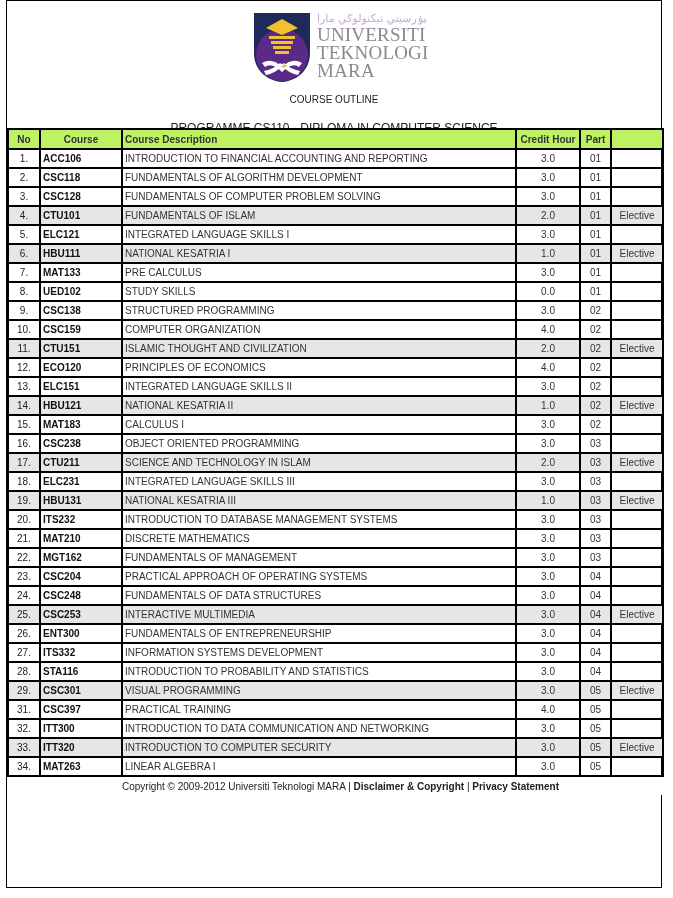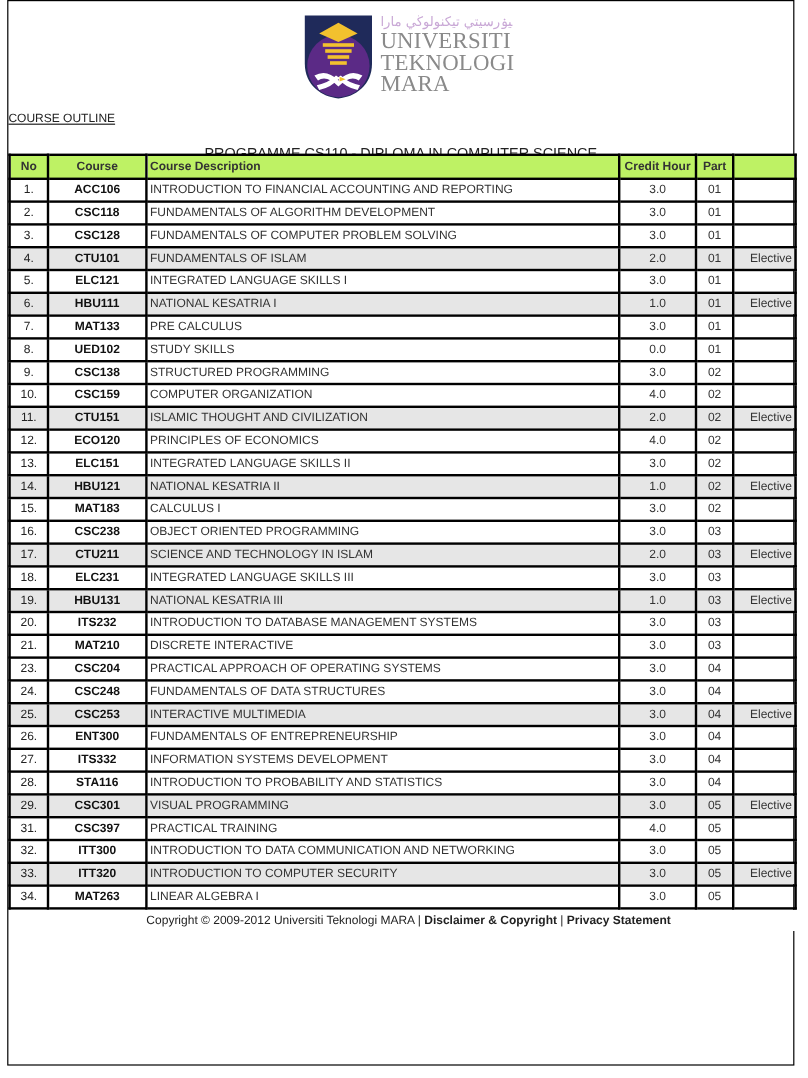--- a/index.html
+++ b/index.html
@@ -8,35 +8,35 @@
     .outer { position: absolute; left: 6px; top: 0px; width: 654px; height: 886px;
              border: 1px solid #000; box-sizing: content-box; }
     .header { position: absolute; left: 0; top: 0; width: 654px; height: 127px; }
     .logo { position: absolute; left: 245px; top: 10px; width: 170px; height: 75px; }
     .logo svg.shield { position: absolute; left: 0; top: 0; width: 60px; height: 72px; }
     .wordmark { position: absolute; left: 65px; top: 0; width: 110px; }
     .jawi { font-family: "DejaVu Serif", serif; font-size: 11px; color: #c9a8d6; letter-spacing: -0.5px;
             height: 15px; line-height: 15px; white-space: nowrap; overflow: hidden; }
     .wm-line { font-family: "Liberation Serif", serif; color: #8a8a8a; font-size: 19px; line-height: 18px;
                letter-spacing: 0.2px; white-space: nowrap; }
-    .title1 { position: absolute; left: 0; width: 654px; top: 93px; 
-              font-size: 10px; color: #222; text-decoration: underline; }
+    .title1 { position: absolute; left: 0; width: 654px; top: 93px; text-align: center;
+              font-size: 10px; color: #222; }
     .title2 { position: absolute; left: 0; width: 654px; top: 104px; text-align: center;
               font-size: 12px; color: #222; margin-top: 16px; }
     table.courses { position: absolute; left: 0; top: 127px; width: 655px;
                     border-collapse: collapse; table-layout: fixed; font-size: 10px; }
     table.courses td, table.courses th { border: 2px solid #000; height: 17px; padding: 0 2px;
                     white-space: nowrap; overflow: hidden; }
     table.courses th { background: #bef264; font-weight: bold; color: #333; height: 18px; }
     table.courses tr.elective td { background: #e6e6e6; }
     td.c-no { text-align: center; }
-    td.c-code { text-align: center; font-weight: bold; color: #111; }
+    td.c-code { text-align: left; font-weight: bold; color: #111; }
     td.c-desc { text-align: left; color: #333; padding-left: 1px; }
     td.c-cr, td.c-part { text-align: center; color: #333; }
-    td.c-type { text-align: right; color: #333; }
+    td.c-type { text-align: center; color: #333; }
     th.h-desc { text-align: left; padding-left: 1px; }
     tr.footer td { background: #fff; text-align: center; height: 18px; border-left: none; border-right: none; border-bottom: none; color: #222; padding-left: 12px; }
     .footer a { color: #222; text-decoration: none; font-weight: bold; }
   </style>
 </head>
 <body>
 
 <div class="outer">
   <div class="header">
     <div class="logo">
@@ -240,21 +240,29 @@
           <td class="c-no">20.</td>
           <td class="c-code">ITS232</td>
           <td class="c-desc">INTRODUCTION TO DATABASE MANAGEMENT SYSTEMS</td>
           <td class="c-cr">3.0</td>
           <td class="c-part">03</td>
           <td class="c-type"></td>
         </tr>
         <tr>
           <td class="c-no">21.</td>
           <td class="c-code">MAT210</td>
-          <td class="c-desc">DISCRETE INTERACTIVE</td>
+          <td class="c-desc">DISCRETE MATHEMATICS</td>
+          <td class="c-cr">3.0</td>
+          <td class="c-part">03</td>
+          <td class="c-type"></td>
+        </tr>
+        <tr>
+          <td class="c-no">22.</td>
+          <td class="c-code">MGT162</td>
+          <td class="c-desc">FUNDAMENTALS OF MANAGEMENT</td>
           <td class="c-cr">3.0</td>
           <td class="c-part">03</td>
           <td class="c-type"></td>
         </tr>
         <tr>
           <td class="c-no">23.</td>
           <td class="c-code">CSC204</td>
           <td class="c-desc">PRACTICAL APPROACH OF OPERATING SYSTEMS</td>
           <td class="c-cr">3.0</td>
           <td class="c-part">04</td>

